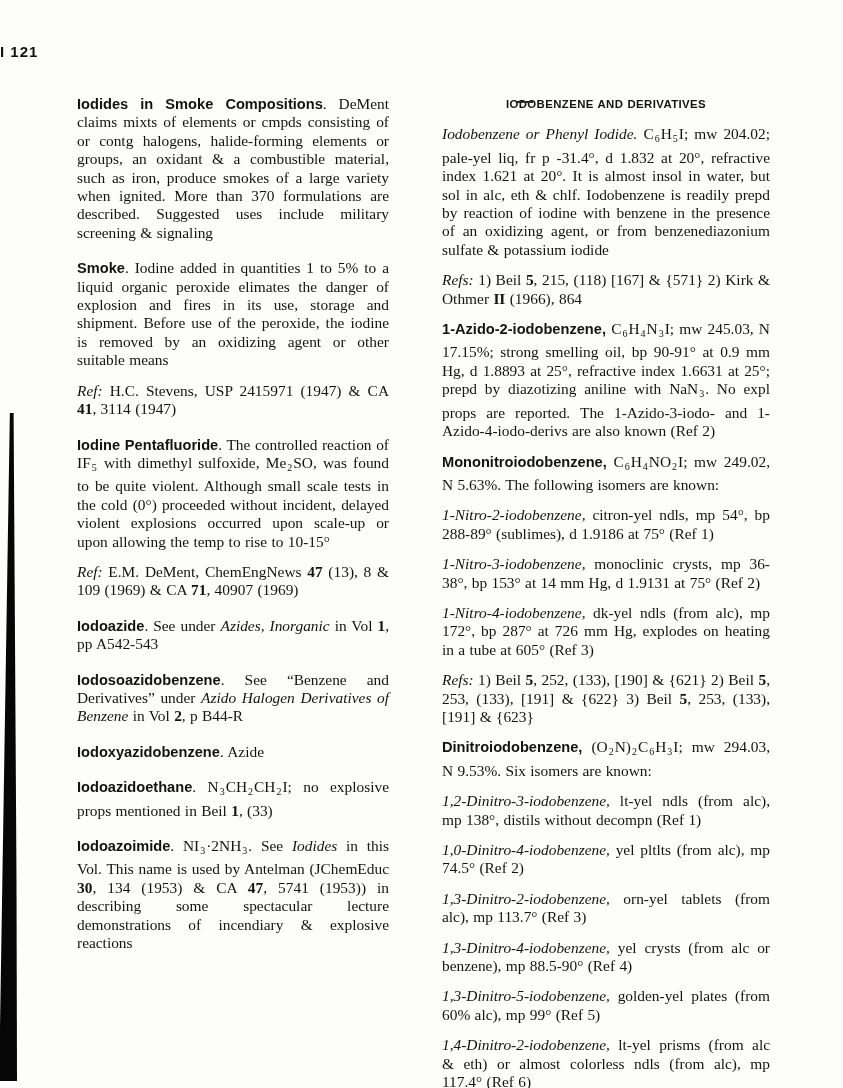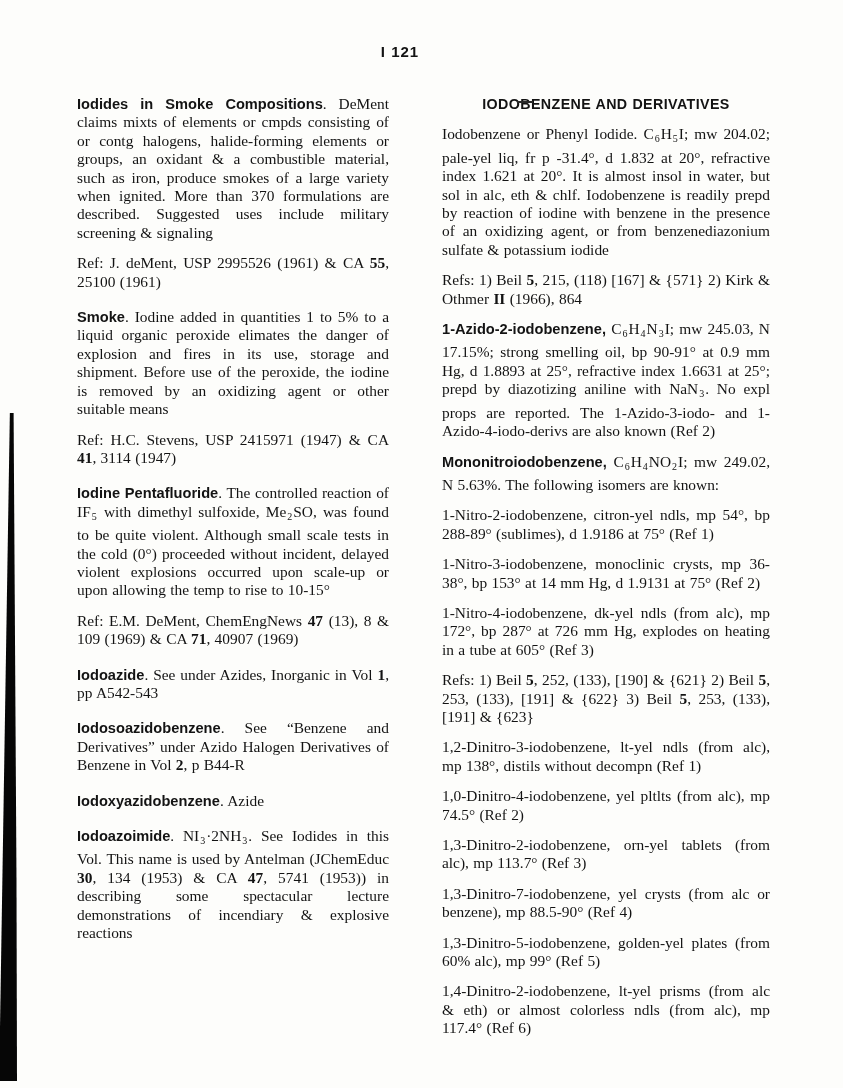--- a/index.html
+++ b/index.html
@@ -10,21 +10,21 @@
     background: #fdfdfb;
     font-family: "Liberation Serif", serif;
     color: #131313;
     overflow: hidden;
   }
   .page-number {
     position: absolute;
     top: 43px;
     left: 0;
     width: 800px;
-    text-align: center;
+    text-align: left;
     font-family: "Liberation Sans", sans-serif;
     font-weight: bold;
     font-size: 15px;
     letter-spacing: 1px;
   }
   .col {
     position: absolute;
     top: 83px;
     font-size: 15.4px;
     line-height: 18.4px;
@@ -33,27 +33,27 @@
   }
   .col-left  { left: 65px;  width: 336px; }
   .col-right { left: 430px; width: 352px; }
   .col-left .block { margin: 0 0 17px 0; }
   .col-right .block { margin: 0; }
   .para { margin: 12px; }
   .block.heading .para {
     text-align: center;
     font-family: "Liberation Sans", sans-serif;
     font-weight: bold;
-    font-size: 15px;
+    font-size: 12px;
     letter-spacing: 0.4px;
   }
   
   .r-n { }
   .r-b { font-weight: bold; }
-  .r-i { }
+  .r-i { font-style: italic; }
   .r-h {
     font-family: "Liberation Sans", sans-serif;
     font-weight: bold;
     font-size: 0.95em;
   }
   .r-s {
     font-size: 10px;
     vertical-align: -3px;
     padding: 0 1px;
   }
@@ -78,38 +78,40 @@
 </style>
 </head>
 <body>
 
 <div class="page">
   <div class="page-number">I 121</div>
 
   <div class="col col-left">
       <div class="block">
         <div class="para"><span class="r-h">Iodides in Smoke Compositions</span><span class="r-n">. DeMent claims mixts of elements or cmpds consisting of or contg halogens, halide-forming elements or groups, an oxidant &amp; a combustible material, such as iron, produce smokes of a large variety when ignited. More than 370 formulations are described. Suggested uses include military screening &amp; signaling</span></div>
-        <div class="para"><span class="r-i">Ref:</span><span class="r-n"> J. deMent, USP 2995526 (1961) &amp; CA </span><span class="r-b">55</span><span class="r-n">, 25100 (1961)</span></div>
       </div>
       <div class="block">
         <div class="para"><span class="r-h">Smoke</span><span class="r-n">. Iodine added in quantities 1 to 5% to a liquid organic peroxide elimates the danger of explosion and fires in its use, storage and shipment. Before use of the peroxide, the iodine is removed by an oxidizing agent or other suitable means</span></div>
         <div class="para"><span class="r-i">Ref:</span><span class="r-n"> H.C. Stevens, USP 2415971 (1947) &amp; CA </span><span class="r-b">41</span><span class="r-n">, 3114 (1947)</span></div>
       </div>
       <div class="block">
         <div class="para"><span class="r-h">Iodine Pentafluoride</span><span class="r-n">. The controlled reaction of IF</span><span class="r-s">5</span><span class="r-n"> with dimethyl sulfoxide, Me</span><span class="r-s">2</span><span class="r-n">SO, was found to be quite violent. Although small scale tests in the cold (0°) proceeded without incident, delayed violent explosions occurred upon scale-up or upon allowing the temp to rise to 10-15°</span></div>
         <div class="para"><span class="r-i">Ref:</span><span class="r-n"> E.M. DeMent, ChemEngNews </span><span class="r-b">47</span><span class="r-n"> (13), 8 &amp; 109 (1969) &amp; CA </span><span class="r-b">71</span><span class="r-n">, 40907 (1969)</span></div>
       </div>
       <div class="block">
         <div class="para"><span class="r-h">Iodoazide</span><span class="r-n">. See under </span><span class="r-i">Azides, Inorganic</span><span class="r-n"> in Vol </span><span class="r-b">1</span><span class="r-n">, pp A542-543</span></div>
       </div>
       <div class="block">
         <div class="para"><span class="r-h">Iodosoazidobenzene</span><span class="r-n">. See “Benzene and Derivatives” under </span><span class="r-i">Azido Halogen Derivatives of Benzene</span><span class="r-n"> in Vol </span><span class="r-b">2</span><span class="r-n">, p B44-R</span></div>
       </div>
       <div class="block">
         <div class="para"><span class="r-h">Iodoxyazidobenzene</span><span class="r-n">. Azide</span></div>
+      </div>
+      <div class="block">
+        <div class="para"><span class="r-h">Iodoazidoethane</span><span class="r-n">. N</span><span class="r-s">3</span><span class="r-n">CH</span><span class="r-s">2</span><span class="r-n">CH</span><span class="r-s">2</span><span class="r-n">I; no explosive props mentioned in Beil </span><span class="r-b">1</span><span class="r-n">, (33)</span></div>
       </div>
       <div class="block">
         <div class="para"><span class="r-h">Iodoazoimide</span><span class="r-n">. NI</span><span class="r-s">3</span><span class="r-n">·2NH</span><span class="r-s">3</span><span class="r-n">. See </span><span class="r-i">Iodides</span><span class="r-n"> in this Vol. This name is used by Antelman (JChemEduc </span><span class="r-b">30</span><span class="r-n">, 134 (1953) &amp; CA </span><span class="r-b">47</span><span class="r-n">, 5741 (1953)) in describing some spectacular lecture demonstrations of incendiary &amp; explosive reactions</span></div>
       </div>
     </div>
 
   <div class="col col-right">
       <div class="block heading">
         <div class="para"><span class="r-h">IODOBENZENE AND DERIVATIVES</span></div>
       </div>
@@ -121,24 +123,25 @@
         <div class="para"><span class="r-h">1-Azido-2-iodobenzene,</span><span class="r-n"> C</span><span class="r-s">6</span><span class="r-n">H</span><span class="r-s">4</span><span class="r-n">N</span><span class="r-s">3</span><span class="r-n">I; mw 245.03, N 17.15%; strong smelling oil, bp 90-91° at 0.9 mm Hg, d 1.8893 at 25°, refractive index 1.6631 at 25°; prepd by diazotizing aniline with NaN</span><span class="r-s">3</span><span class="r-n">. No expl props are reported. The 1-Azido-3-iodo- and 1-Azido-4-iodo-derivs are also known (Ref 2)</span></div>
       </div>
       <div class="block">
         <div class="para"><span class="r-h">Mononitroiodobenzene,</span><span class="r-n"> C</span><span class="r-s">6</span><span class="r-n">H</span><span class="r-s">4</span><span class="r-n">NO</span><span class="r-s">2</span><span class="r-n">I; mw 249.02, N 5.63%. The following isomers are known:</span></div>
         <div class="para"><span class="r-i">1-Nitro-2-iodobenzene,</span><span class="r-n"> citron-yel ndls, mp 54°, bp 288-89° (sublimes), d 1.9186 at 75° (Ref 1)</span></div>
         <div class="para"><span class="r-i">1-Nitro-3-iodobenzene,</span><span class="r-n"> monoclinic crysts, mp 36-38°, bp 153° at 14 mm Hg, d 1.9131 at 75° (Ref 2)</span></div>
         <div class="para"><span class="r-i">1-Nitro-4-iodobenzene,</span><span class="r-n"> dk-yel ndls (from alc), mp 172°, bp 287° at 726 mm Hg, explodes on heating in a tube at 605° (Ref 3)</span></div>
         <div class="para"><span class="r-i">Refs:</span><span class="r-n"> 1) Beil </span><span class="r-b">5</span><span class="r-n">, 252, (133), [190] &amp; {621} 2) Beil </span><span class="r-b">5</span><span class="r-n">, 253, (133), [191] &amp; {622} 3) Beil </span><span class="r-b">5</span><span class="r-n">, 253, (133), [191] &amp; {623}</span></div>
       </div>
       <div class="block">
+        <div class="para"><span class="r-h">Dinitroiodobenzene,</span><span class="r-n"> (O</span><span class="r-s">2</span><span class="r-n">N)</span><span class="r-s">2</span><span class="r-n">C</span><span class="r-s">6</span><span class="r-n">H</span><span class="r-s">3</span><span class="r-n">I; mw 294.03, N 9.53%. Six isomers are known:</span></div>
         <div class="para"><span class="r-i">1,2-Dinitro-3-iodobenzene,</span><span class="r-n"> lt-yel ndls (from alc), mp 138°, distils without decompn (Ref 1)</span></div>
         <div class="para"><span class="r-i">1,0-Dinitro-4-iodobenzene,</span><span class="r-n"> yel pltlts (from alc), mp 74.5° (Ref 2)</span></div>
         <div class="para"><span class="r-i">1,3-Dinitro-2-iodobenzene,</span><span class="r-n"> orn-yel tablets (from alc), mp 113.7° (Ref 3)</span></div>
-        <div class="para"><span class="r-i">1,3-Dinitro-7-iodobenzene,</span><span class="r-n"> yel crysts (from alc or benzene), mp 88.5-90° (Ref 4)</span></div>
+        <div class="para"><span class="r-i">1,3-Dinitro-4-iodobenzene,</span><span class="r-n"> yel crysts (from alc or benzene), mp 88.5-90° (Ref 4)</span></div>
         <div class="para"><span class="r-i">1,3-Dinitro-5-iodobenzene,</span><span class="r-n"> golden-yel plates (from 60% alc), mp 99° (Ref 5)</span></div>
         <div class="para"><span class="r-i">1,4-Dinitro-2-iodobenzene,</span><span class="r-n"> lt-yel prisms (from alc &amp; eth) or almost colorless ndls (from alc), mp 117.4° (Ref 6)</span></div>
       </div>
     </div>
 
   <div class="artifact-streak"></div>
 
   <div class="artifact-dash"></div>
 </div>
 

